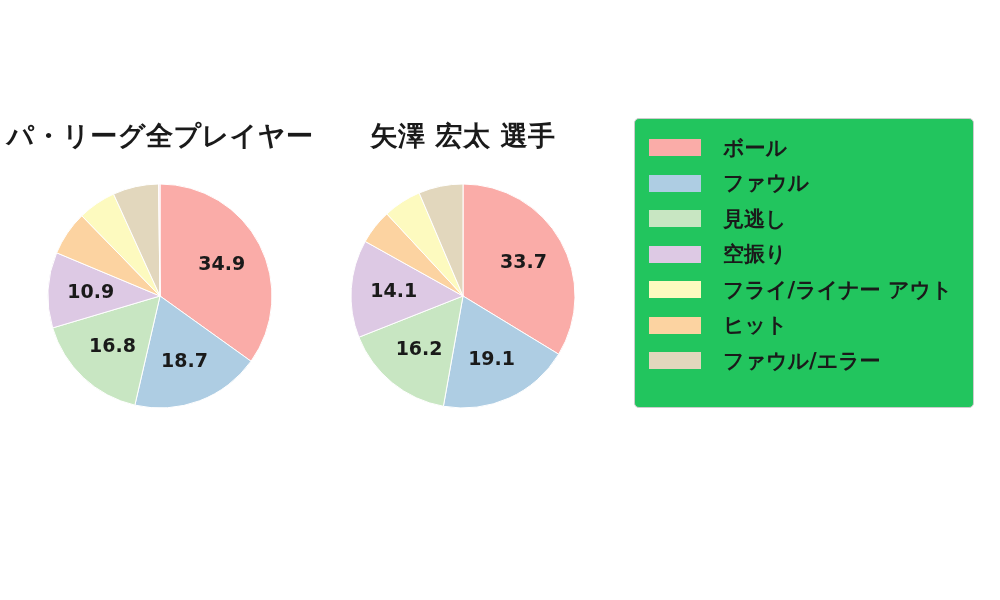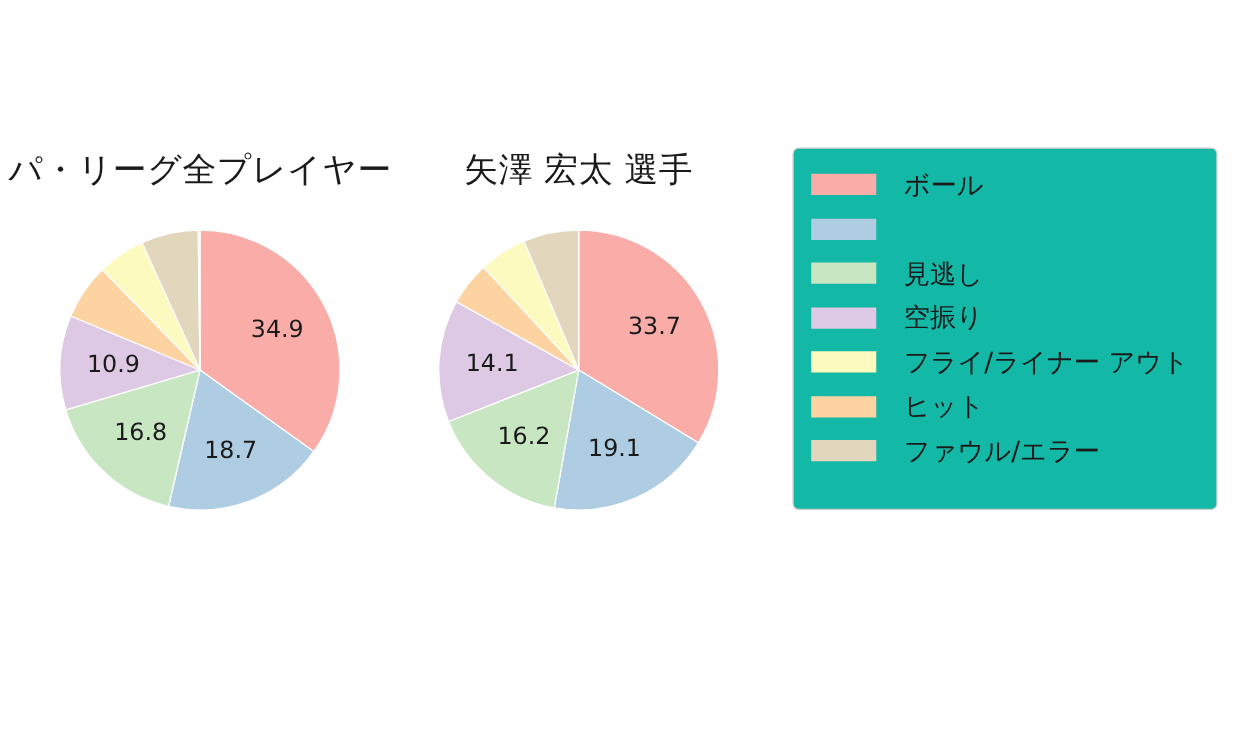--- a/index.html
+++ b/index.html
@@ -12,20 +12,21 @@
     height: 600px;
     position: relative;
     font-family: "DejaVu Sans", "Liberation Sans", sans-serif;
     overflow: hidden;
   }
   .figure {
     position: absolute;
     left: 0; top: 0;
     width: 1000px;
     height: 600px;
+    font-weight: bold;
   }
   .pie-panel {
     position: absolute;
     width: 320px;
     height: 300px;
   }
   #panel-league { left: 0px; top: 108px; }
   #panel-player { left: 303px; top: 108px; }
 
   .panel-title {
@@ -57,21 +58,21 @@
 
   
   .legend-box {
     position: absolute;
     left: 634px;
     top: 118px;
     width: 340px;
     height: 290px;
     border: 1px solid #cccccc;
     border-radius: 5px;
-    background: #14b8a6;
+    background: #22c55e;
     box-sizing: border-box;
     padding: 11px 14px;
   }
   .legend-item {
     display: flex;
     align-items: center;
     height: 35.5px;
   }
   .legend-swatch {
     width: 52px;
@@ -127,20 +128,21 @@
   </div>
 
   <div class="legend-box">
     <div id="legend-items">
         <div class="legend-item">
           <span class="legend-swatch" style="background: rgb(250, 172, 168);"></span>
           <span class="legend-label">ボール</span>
         </div>
         <div class="legend-item">
           <span class="legend-swatch" style="background: rgb(174, 205, 227);"></span>
+          <span class="legend-label">ファウル</span>
         </div>
         <div class="legend-item">
           <span class="legend-swatch" style="background: rgb(200, 230, 194);"></span>
           <span class="legend-label">見逃し</span>
         </div>
         <div class="legend-item">
           <span class="legend-swatch" style="background: rgb(221, 201, 228);"></span>
           <span class="legend-label">空振り</span>
         </div>
         <div class="legend-item">

